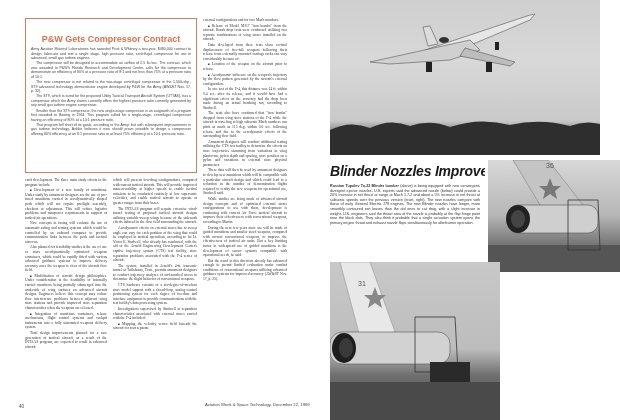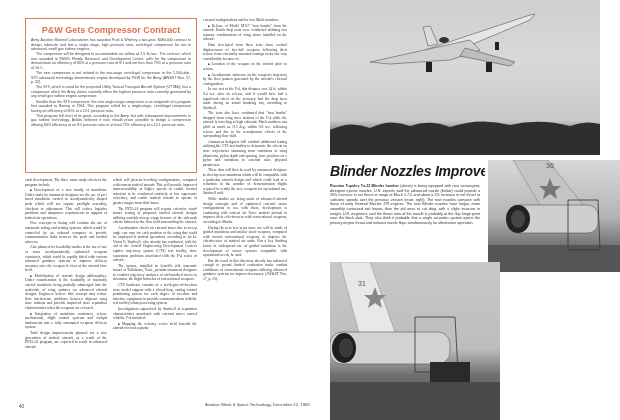--- a/index.html
+++ b/index.html
@@ -3,21 +3,21 @@
 <meta charset="utf-8">
 <style>
   html, body { margin: 0; padding: 0; background: #ffffff; }
   body { width: 620px; height: 420px; position: relative; overflow: hidden; font-family: "Liberation Serif", serif; color: #2a2a2a; }
   .page { position: absolute; top: 0; height: 420px; }
   .page-left { left: 0; width: 310px; }
   .page-right { left: 310px; width: 310px; }
 
   
   .sidebar-box { position: absolute; left: 25px; top: 18px; width: 172px; height: 155px; border: 1.5px solid #e07a5a; box-sizing: border-box; padding: 4px 5px; background: #fff; }
-  .sidebar-title { font-family: "Liberation Sans", sans-serif; font-weight: bold; color: #e0704a; font-size: 9px; text-align: center; margin: 2px 0 3px 0; }
+  .sidebar-title { font-family: "Liberation Sans", sans-serif; font-weight: bold; color: #e0704a; font-size: 9px; text-align: center; margin: 11px 0 3px 0; }
   .sidebar-body p { font-family: "Liberation Sans", sans-serif; font-size: 3.6px; line-height: 4.5px; margin: 0 0 0.8px 0; text-indent: 5px; color: #444; text-align: justify; }
   .sidebar-body p:first-child { text-indent: 0; }
 
   
   .col { position: absolute; font-size: 3.7px; line-height: 4.6px; text-align: justify; color: #333; }
   .col p { margin: 0 0 1px 0; text-indent: 5px; }
   .col p.noindent { text-indent: 0; }
   .col .bullet::before { content: "\25A0"; font-size: 3px; margin-right: 1px; }
   .col-a { left: 25px; top: 178px; width: 82px; height: 222px; overflow: hidden; }
   .col-b { left: 113px; top: 178px; width: 84px; height: 220px; overflow: hidden; }

